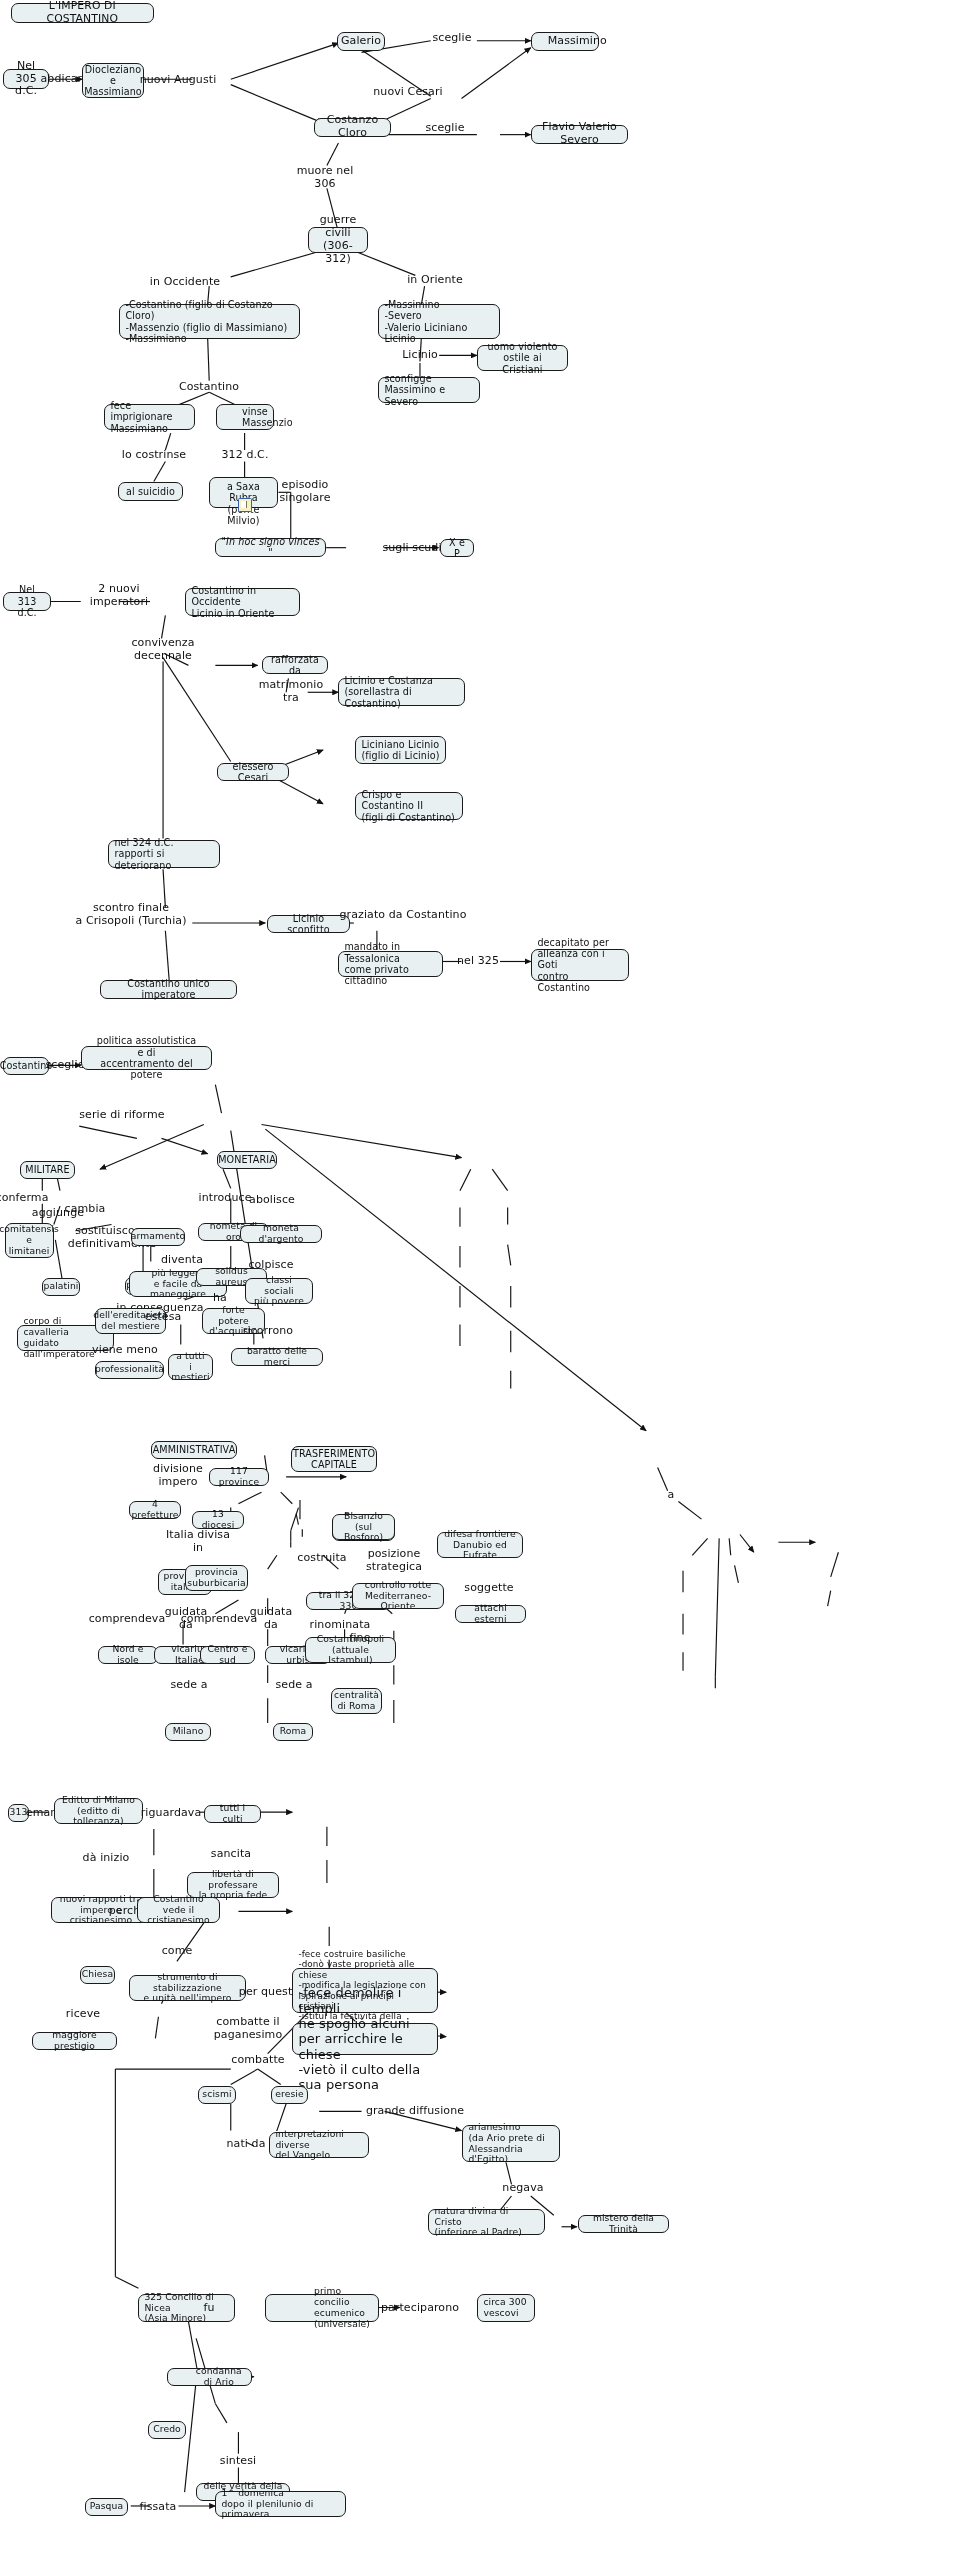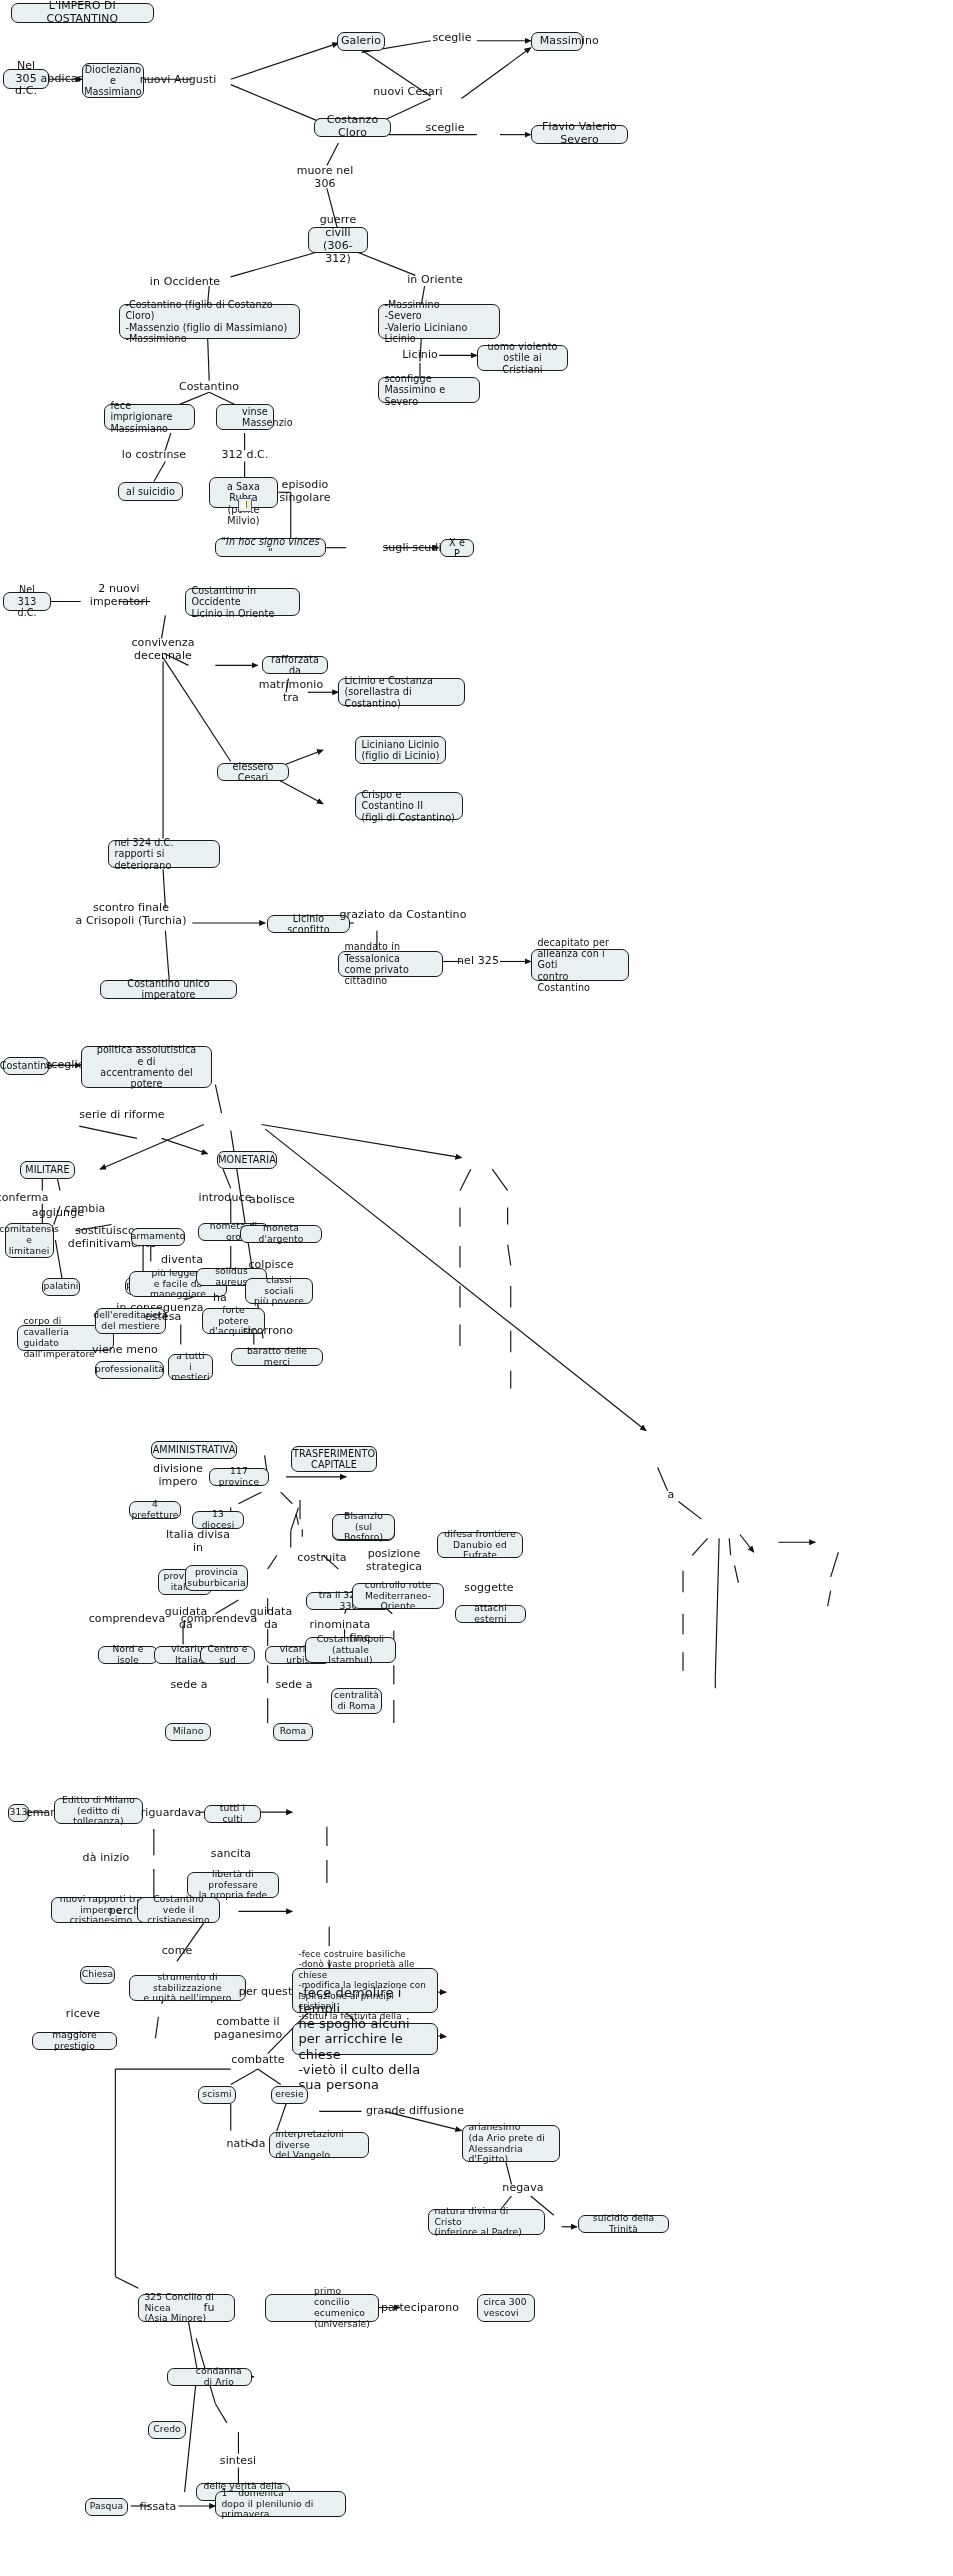--- a/index.html
+++ b/index.html
@@ -276,21 +276,21 @@
   <div class="node" style="left:3.1px; top:69px; width:46px; height:20px;">Nel 305 d.C.</div>
   <div class="edge-label" style="left:66px; top:79px;">abdicano</div>
   <div class="node" style="left:82px; top:63px; width:62px; height:35px; font-size:9.6px;">Diocleziano
 e
 Massimiano</div>
   <div class="edge-label" style="left:178px; top:80px;">nuovi Augusti</div>
   <div class="edge-label" style="left:408px; top:92px;">nuovi Cesari</div>
 
   <div class="node" style="left:337px; top:32px; width:48px; height:18.5px;">Galerio</div>
   <div class="edge-label" style="left:452px; top:38px;">sceglie</div>
-  <div class="node" style="left:531px; top:32px; width:52px; height:18.5px;padding-left:30px;">Massimino</div>
+  <div class="node" style="left:531px; top:32px; width:68px; height:18.5px;padding-left:30px;">Massimino</div>
 
   <div class="node" style="left:314px; top:118px; width:77px; height:18.5px;">Costanzo Cloro</div>
   <div class="edge-label" style="left:445px; top:128px;">sceglie</div>
   <div class="node" style="left:531px; top:125px; width:97px; height:18.5px;">Flavio Valerio Severo</div>
 
   <div class="edge-label" style="left:325px; top:178px;">muore nel
 306</div>
 
   <div class="node" style="left:308px; top:227px; width:60px; height:26px;">guerre civili
 (306-312)</div>
@@ -362,21 +362,21 @@
 come privato cittadino</div>
   <div class="edge-label" style="left:478px; top:961px;">nel 325</div>
   <div class="node left-align" style="left:531px; top:949px; width:98px; height:32px; font-size:9.6px;">decapitato per
 alleanza con i Goti
 contro Costantino</div>
 
   <div class="node" style="left:100px; top:980px; width:137px; height:18.5px; font-size:9.6px;">Costantino unico imperatore</div>
 
   <div class="node" style="left:3.1px; top:1057px; width:46px; height:17.7px; font-size:9.6px;">Costantino</div>
   <div class="edge-label" style="left:65px; top:1065px;">sceglie</div>
-  <div class="node" style="left:81px; top:1046px; width:131px; height:42px; font-size:9.6px;">politica assolutistica
+  <div class="node" style="left:81px; top:1046px; width:131px; height:24px; font-size:9.6px;">politica assolutistica
 e di
 accentramento del potere</div>
   <div class="edge-label" style="left:122px; top:1115px;">serie di riforme</div>
 
   <div class="node" style="left:20px; top:1161px; width:55px; height:17.7px; font-size:9.6px;">MILITARE</div>
   <div class="node" style="left:217px; top:1151px; width:60px; height:17.7px; font-size:9.6px;">MONETARIA</div>
   <div class="node" style="left:151px; top:1441px; width:86px; height:17.7px; font-size:9.6px;">AMMINISTRATIVA</div>
   <div class="node" style="left:291px; top:1446px; width:86px; height:26px; font-size:9.6px;">TRASFERIMENTO
 CAPITALE</div>
 
@@ -509,21 +509,21 @@
   <div class="edge-label" style="left:246px; top:2144px;">nati da</div>
   <div class="node left-align" style="left:269px; top:2132px; width:100px; height:26px; font-size:9.2px;">interpretazioni diverse
 del Vangelo</div>
   <div class="edge-label" style="left:415px; top:2111px;">grande diffusione</div>
   <div class="node left-align" style="left:462px; top:2125px; width:98px; height:37px; font-size:9.2px;">arianesimo
 (da Ario prete di
 Alessandria d'Egitto)</div>
   <div class="edge-label" style="left:523px; top:2188px;">negava</div>
   <div class="node left-align" style="left:428px; top:2209px; width:117px; height:26px; font-size:9.2px;">natura divina di Cristo
 (inferiore al Padre)</div>
-  <div class="node" style="left:578px; top:2215px; width:91px; height:17.7px; font-size:9.2px;">suicidio della Trinità</div>
+  <div class="node" style="left:578px; top:2215px; width:91px; height:17.7px; font-size:9.2px;">mistero della Trinità</div>
 
   <div class="node left-align" style="left:138px; top:2294px; width:97px; height:28px; font-size:9.2px;">325 Concilio di Nicea
 (Asia Minore)</div>
   <div class="edge-label" style="left:209px; top:2308px;">fu</div>
   <div class="node left-align" style="left:265px; top:2294px; width:114px; height:28px; font-size:9.2px;padding-left:48px;">primo concilio ecumenico
 (universale)</div>
   <div class="edge-label" style="left:420px; top:2308px;">parteciparono</div>
   <div class="node left-align" style="left:477px; top:2294px; width:58px; height:28px; font-size:9.2px;">circa 300
 vescovi</div>
   <div class="edge-label" style="left:282px; top:2377px; transform:translate(-50%,-50%) translateX(-85px);">stabilisce</div>

